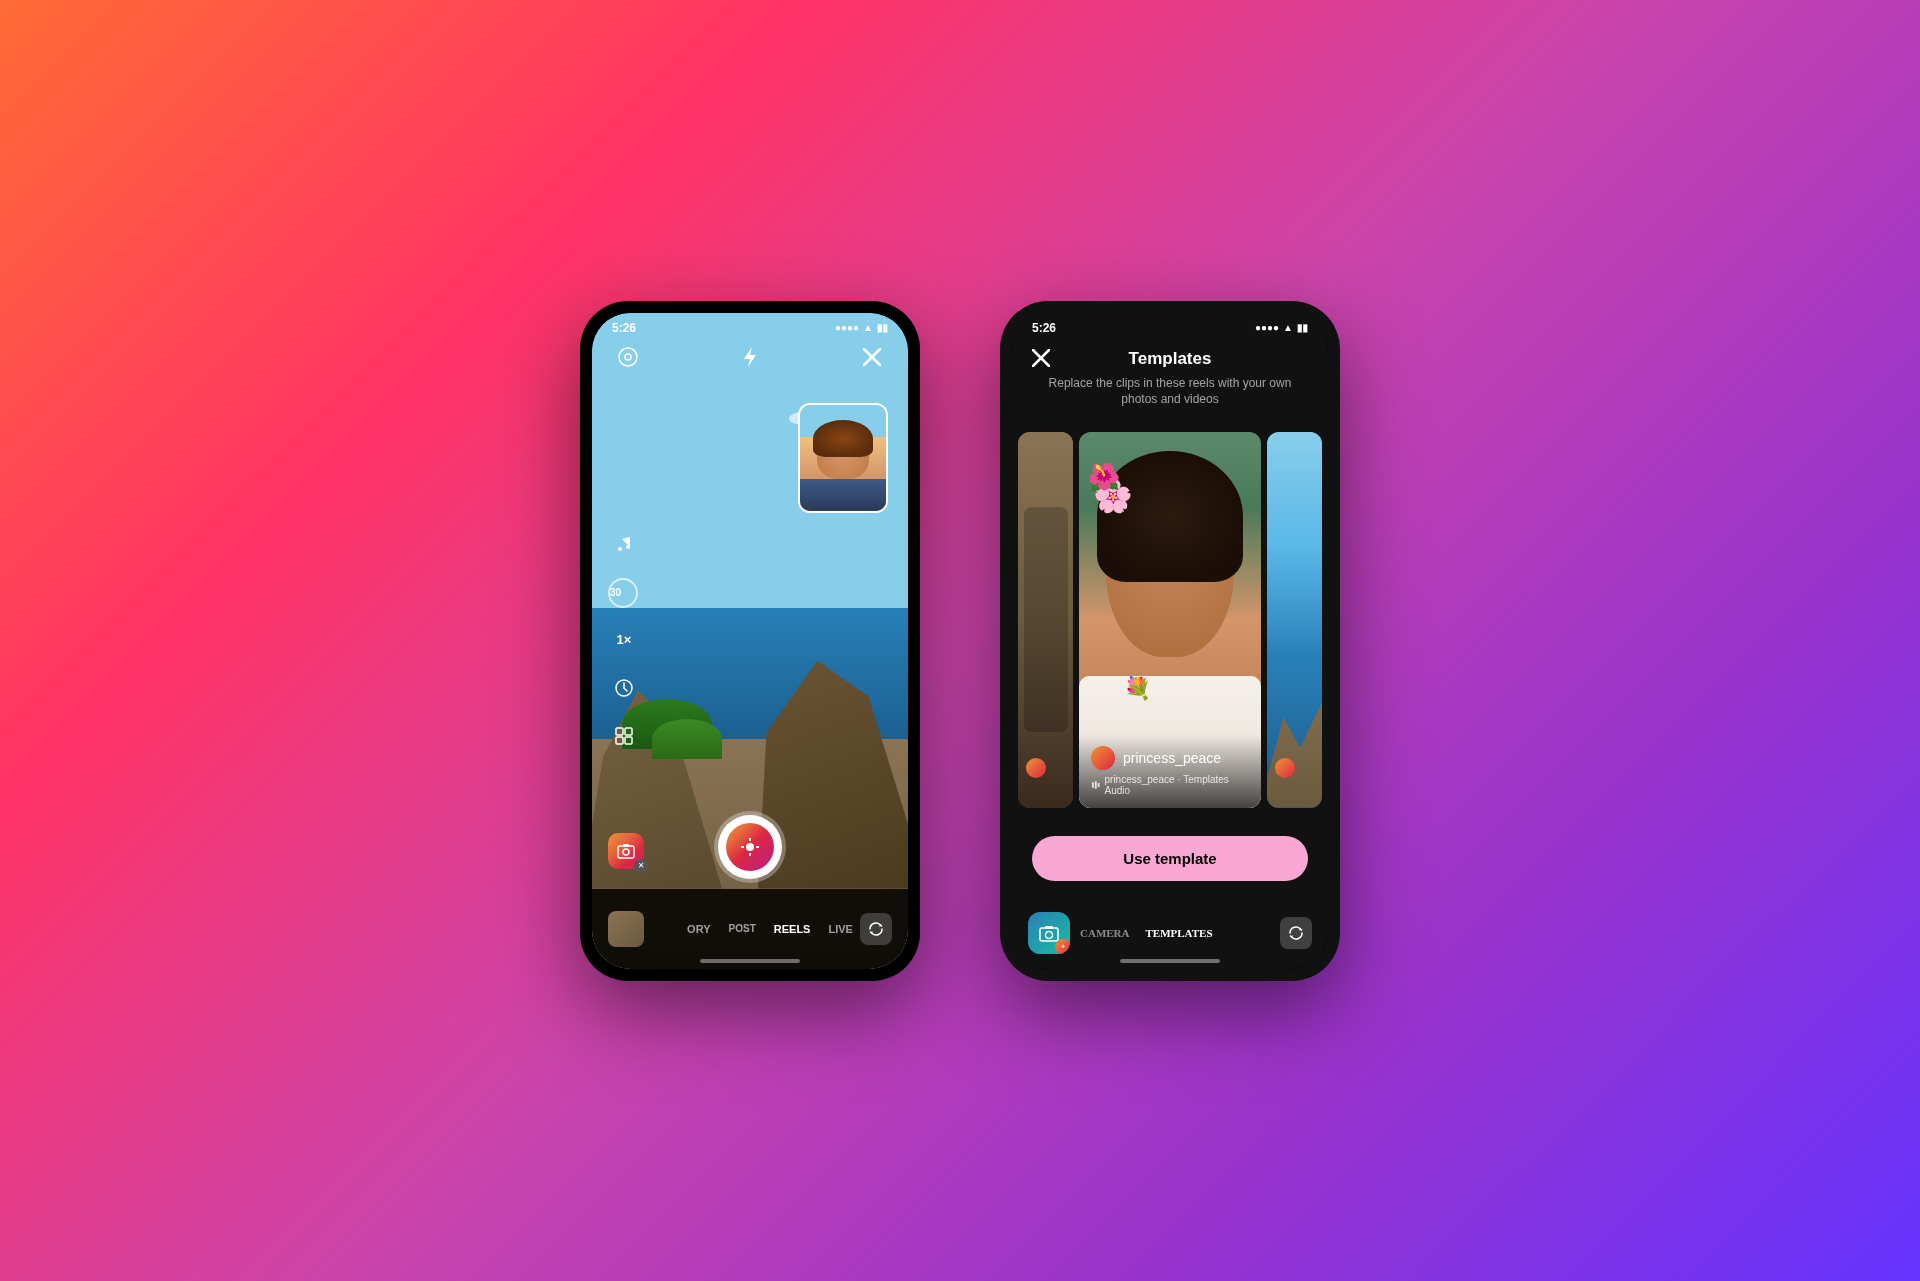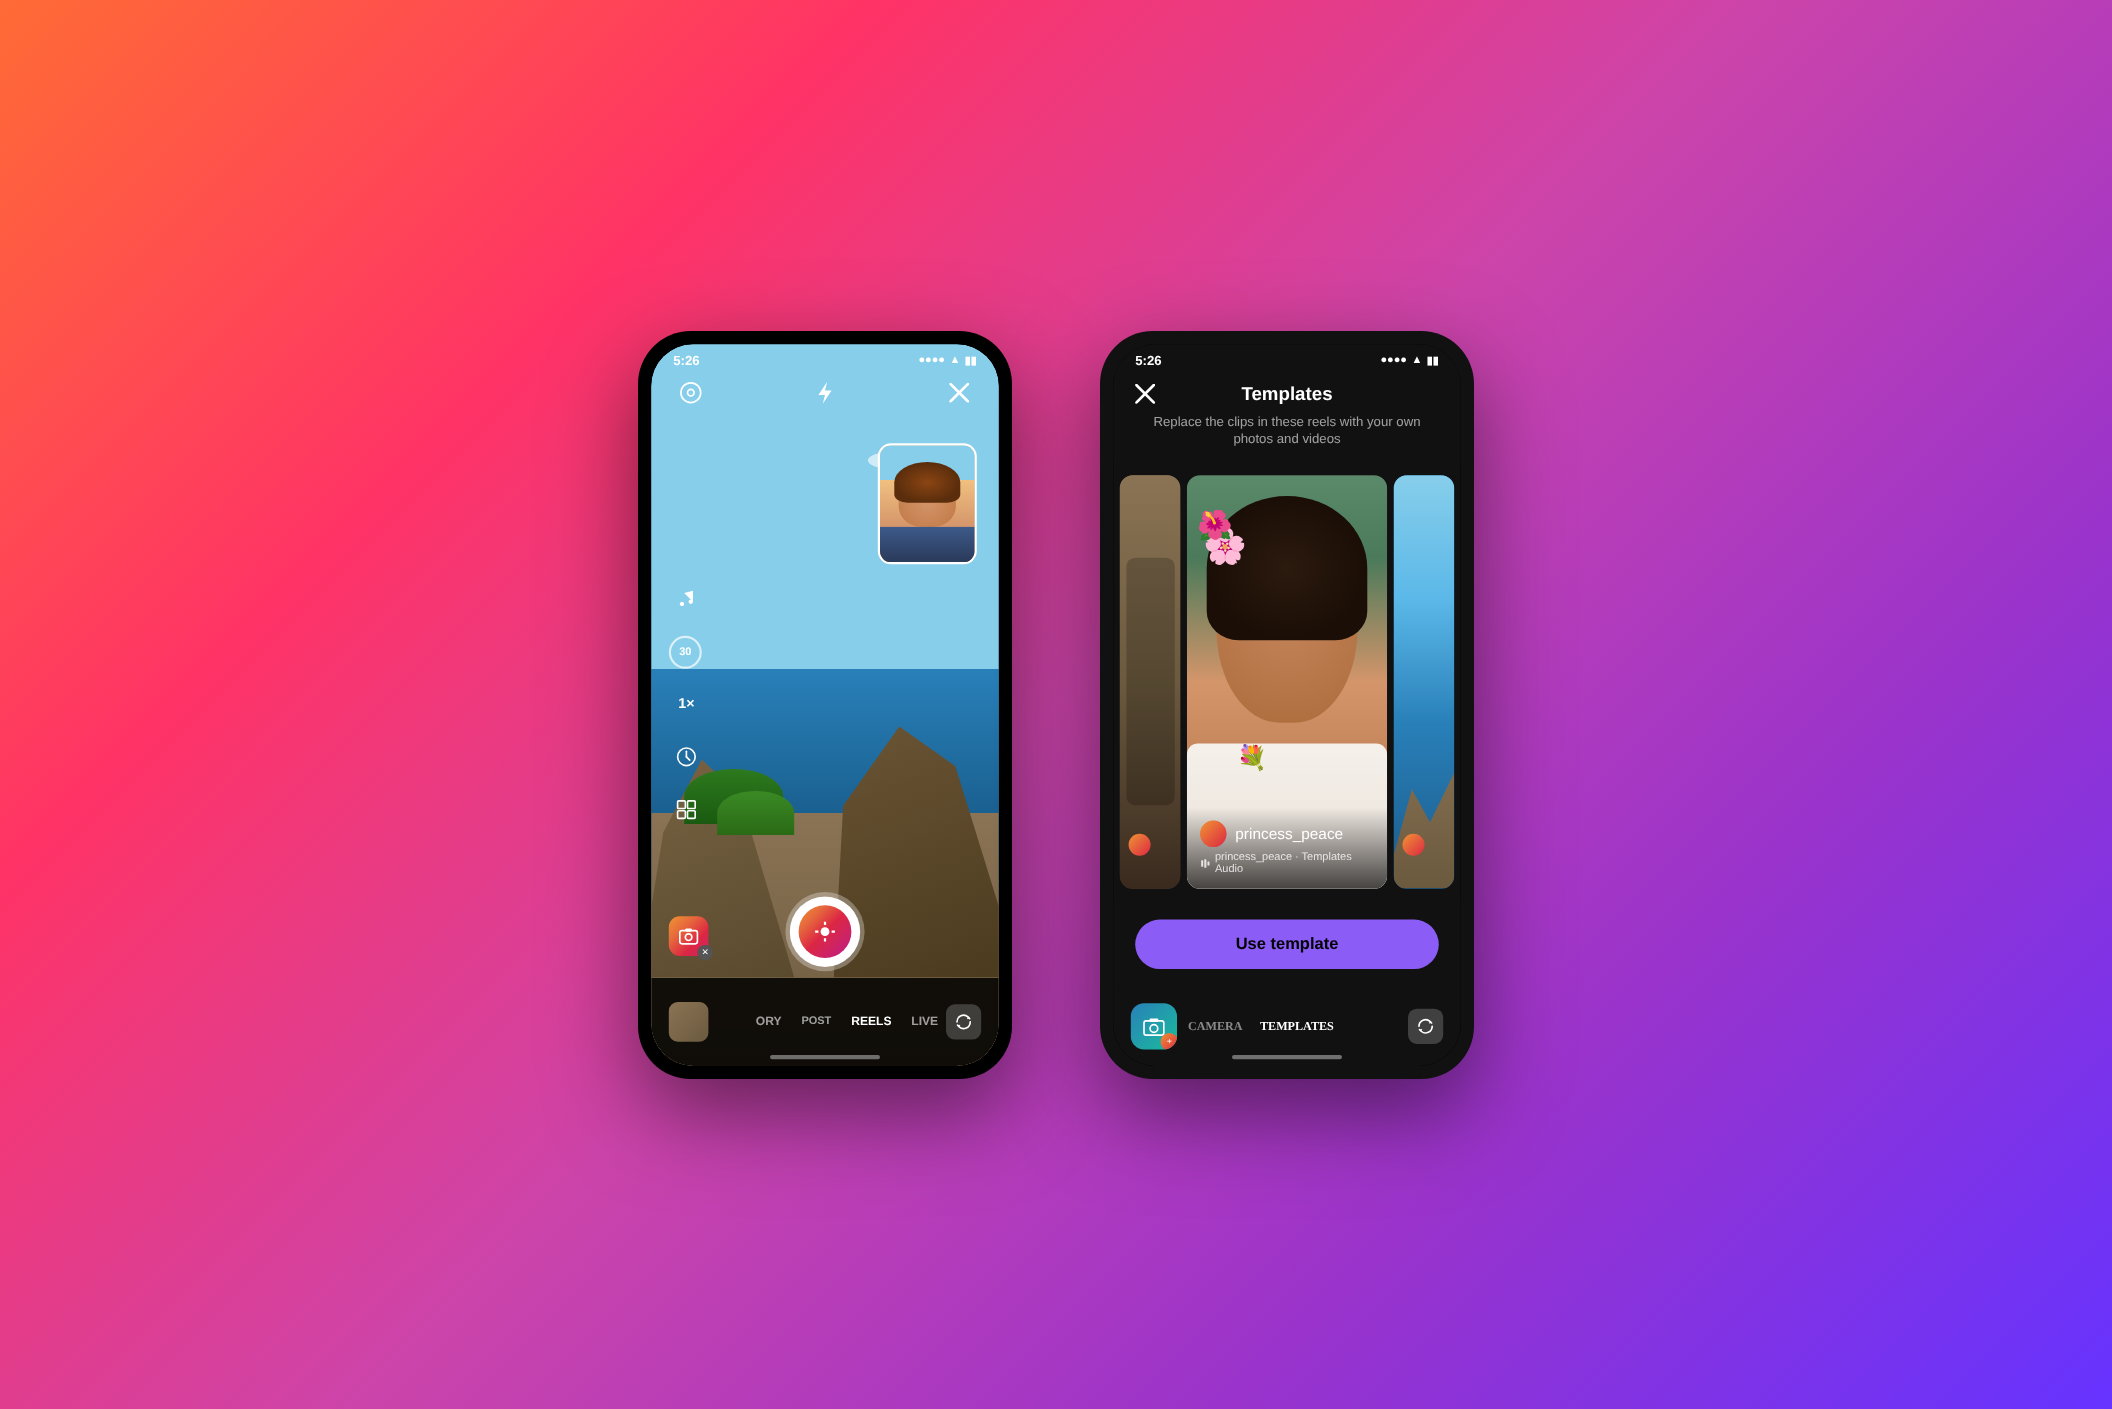--- a/index.html
+++ b/index.html
@@ -366,21 +366,21 @@
 
     
     .use-template-area {
       padding: 16px 20px;
       background: #111;
     }
 
     .use-template-btn {
       width: 100%;
       padding: 14px;
-      background: #8b5cf6;
+      background: #f9a8d4;
       border: none;
       border-radius: 30px;
       font-size: 15px;
       font-weight: 600;
       color: #000;
       cursor: pointer;
       text-align: center;
     }
 
     
@@ -476,21 +476,20 @@
     }
 
     
     .timer-badge {
       width: 30px;
       height: 30px;
       border-radius: 50%;
       border: 2px solid rgba(255,255,255,0.7);
       display: flex;
       align-items: center;
-      justify-content: center;
       color: #fff;
       font-size: 10px;
       font-weight: 600;
     }
 
     .speed-badge {
       color: #fff;
       font-size: 13px;
       font-weight: 600;
     }

